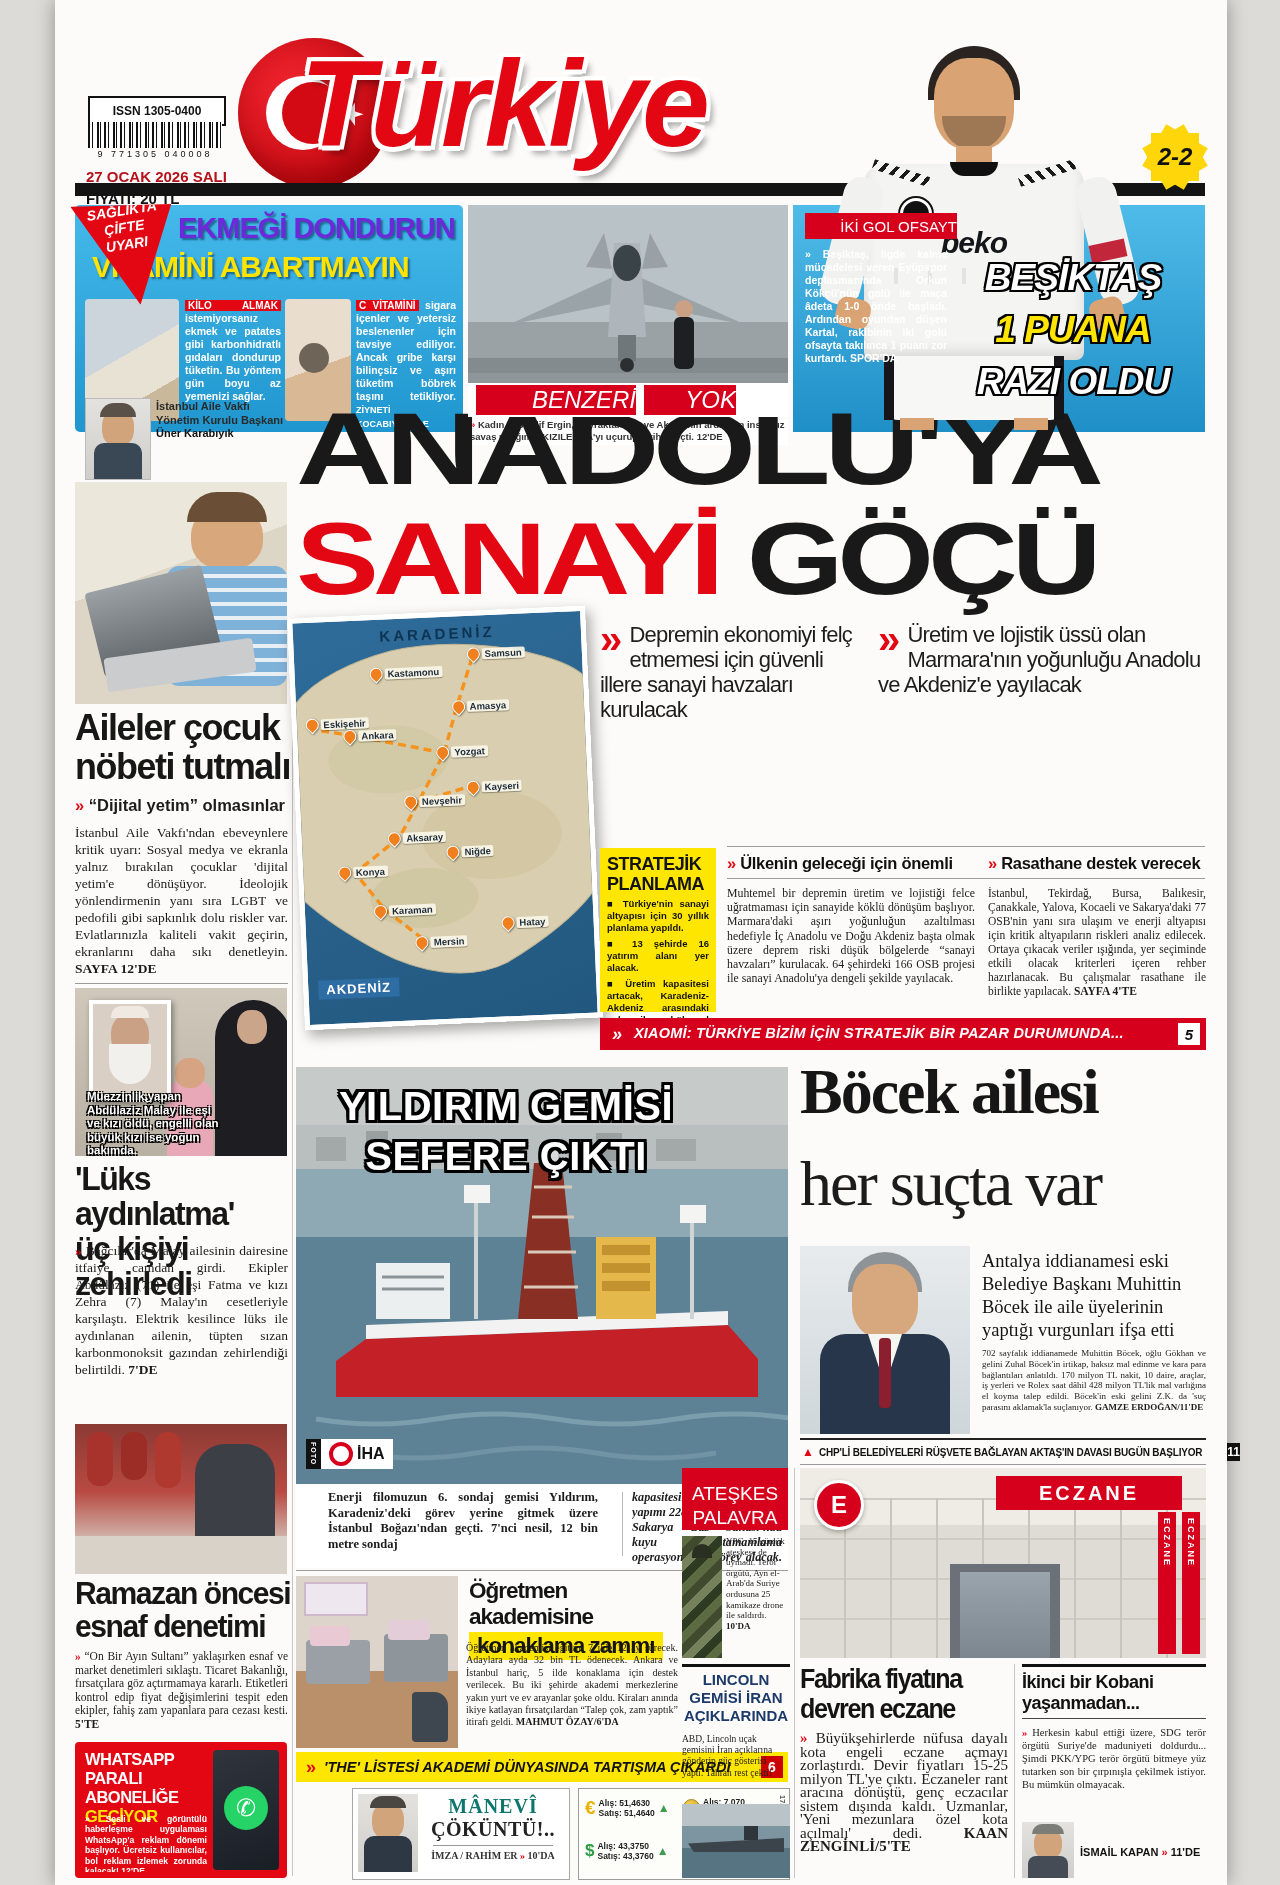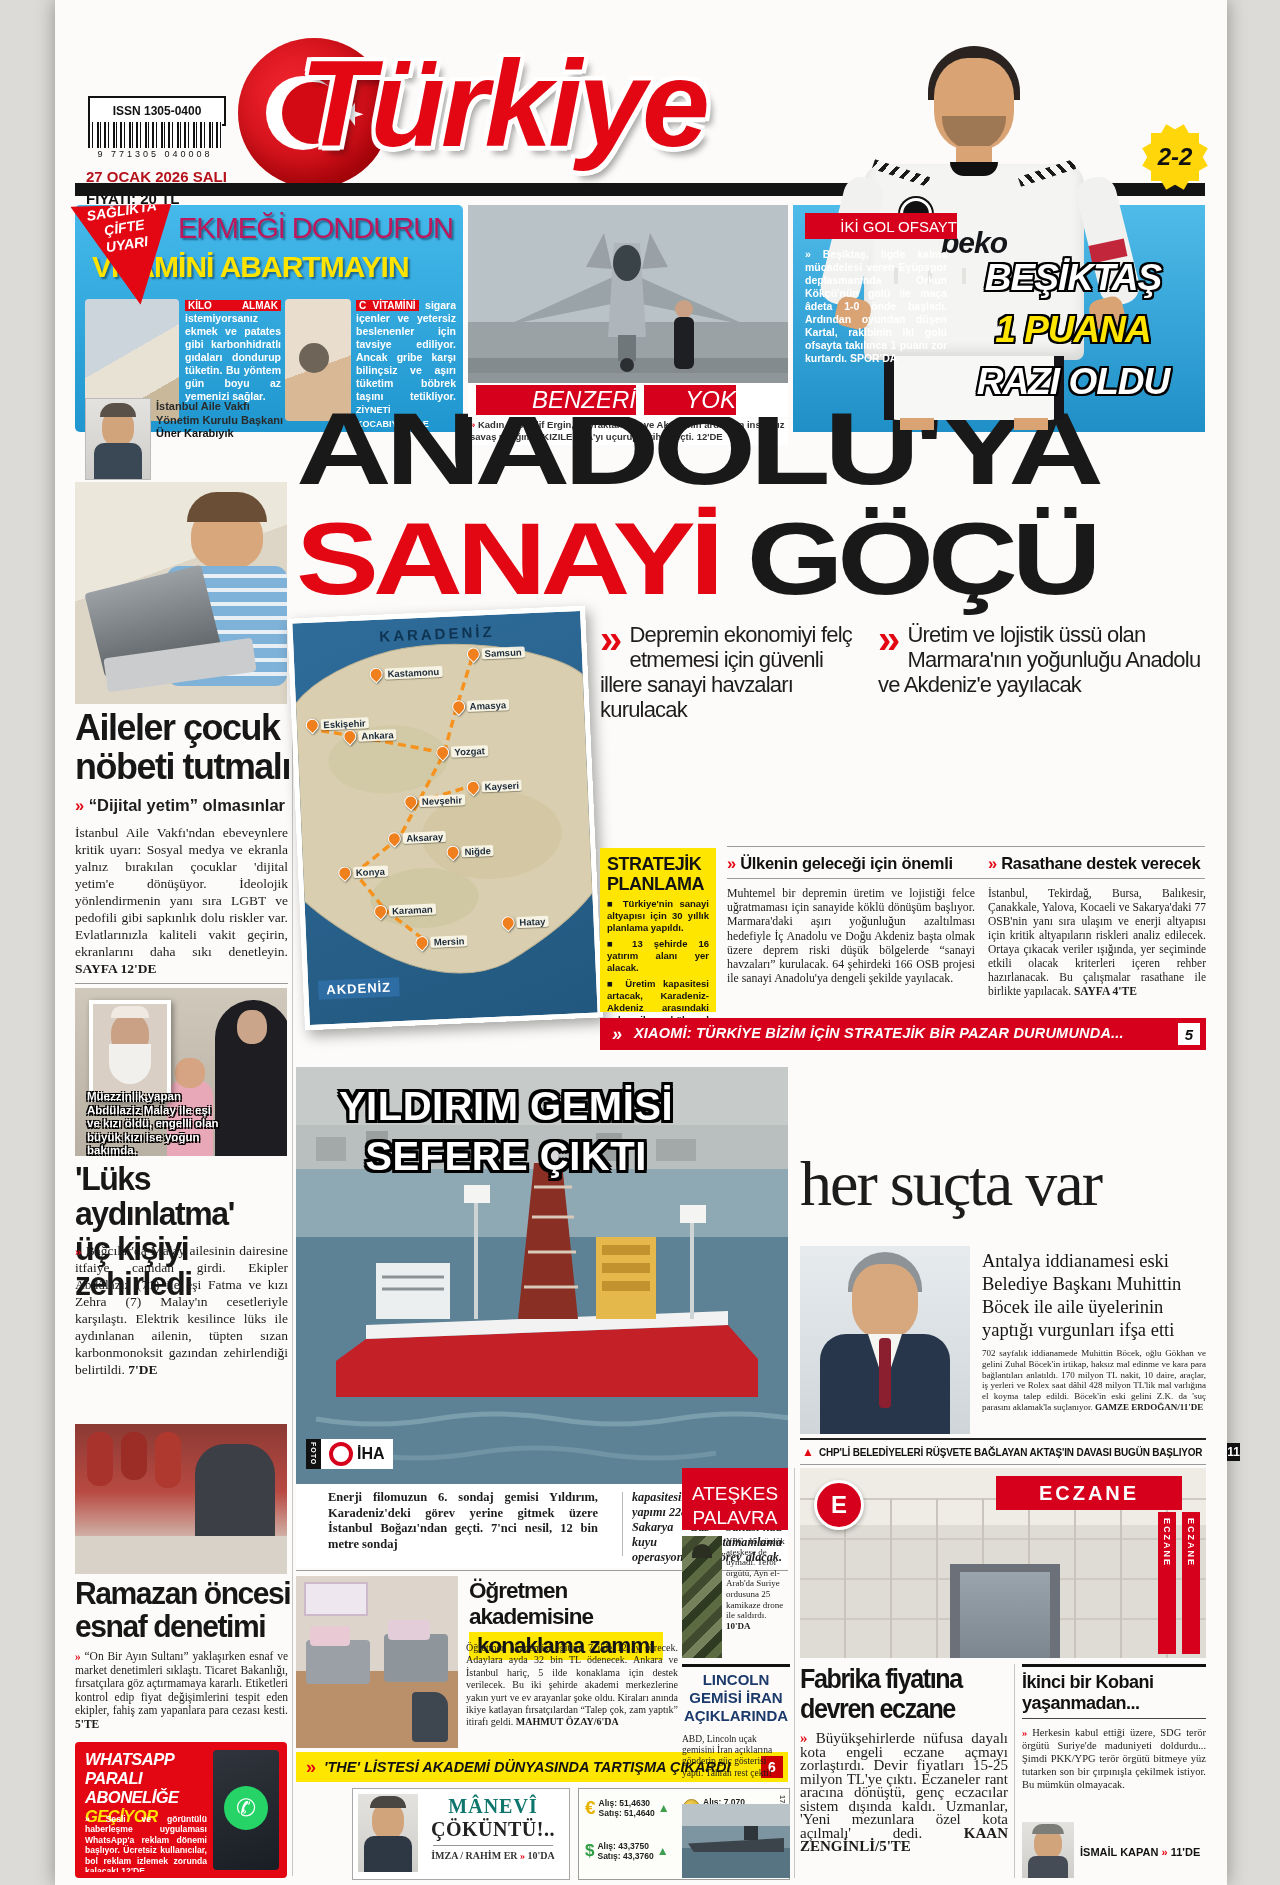--- a/index.html
+++ b/index.html
@@ -25,21 +25,21 @@
   .star-badge{width:58px;height:58px;}
   .star-badge .sq{position:absolute;inset:5px;background:#ffd60a;}
   .star-badge .sq.r30{transform:rotate(30deg);}
   .star-badge .sq.r60{transform:rotate(60deg);}
   .star-badge .txt{position:absolute;inset:0;display:flex;align-items:center;justify-content:center;font-weight:900;font-style:italic;font-size:24px;color:#111;}
   
   .health{background:linear-gradient(180deg,#45b9ea,#1f96cf);border-radius:5px;}
   .warn-tri{background:#e30613;clip-path:polygon(0 2%,100% 14%,54% 100%);transform:rotate(-9deg);color:#fff;font-weight:900;font-style:italic;text-align:center;}
   .chip-red{background:#e30613;color:#fff;font-weight:900;padding:0 3px;font-size:10px;}
   .health-txt{color:#fff;font-weight:bold;font-size:10.5px;line-height:13px;text-align:justify;}
-  .head-white{color:#be185d;font-weight:400;letter-spacing:-1px;text-shadow:2px 2px 2px rgba(0,40,70,.55);}
+  .head-white{color:#6d28d9;font-weight:700;letter-spacing:-1px;text-shadow:2px 2px 2px rgba(0,40,70,.55);}
   .head-yellow{color:#ffe400;font-weight:900;letter-spacing:-1px;text-shadow:2px 2px 2px rgba(0,40,70,.55);}
   
   .jet-photo{background:linear-gradient(180deg,#b9c2c7 0 55%,#9aa2a5 55% 72%,#848b8e 72% 100%);}
   .redbox{background:#d6001c;color:#fff;font-weight:400;font-style:italic;display:flex;align-items:center;justify-content:flex-end;}
   
   .sport-bg{background:linear-gradient(180deg,#4fbbe9,#1f8fc7);}
   .sport-txt{color:#fff;font-weight:bold;font-size:10.5px;line-height:13px;text-align:justify;}
   .sport-h{font-weight:900;font-style:italic;font-size:37px;line-height:52px;color:#fff;letter-spacing:-1px;}
   .sport-h .yellow{color:#ffe400;}
   
@@ -280,21 +280,21 @@
     <div>Ramazan öncesi</div>
     <div>esnaf denetimi</div>
   </div>
   <div class="abs t-serif hidden-ovf" style="left:75px;top:1650px;width:213px;height:88px;font-size:11.5px;line-height:13.5px;">
     <span class="arw">»</span>
     <span>“On Bir Ayın Sultanı” yaklaşırken esnaf ve market denetimleri sıklaştı. Ticaret Bakanlığı, fırsatçılara göz açtırmamaya kararlı. Etiketleri kontrol edip fiyat değişimlerini tespit eden ekipler, fahiş zam yapanlara para cezası kesti.</span>
     <b>5'TE</b>
   </div>
 
   <div class="abs" style="left:75px;top:1742px;width:212px;height:136px;background:#e30613;border-radius:4px;">
-    <div class="abs" style="left:10px;top:8px;width:122px;font-weight:900;font-style:italic;font-size:16.5px;line-height:19px;color:#fff;letter-spacing:-.5px;">
+    <div class="abs" style="left:10px;top:8px;width:122px;font-weight:900;font-size:16.5px;line-height:19px;color:#fff;letter-spacing:-.5px;">
       <div>WHATSAPP PARALI</div>
       <div>ABONELİĞE</div>
       <div style="color:#ffe400;">GEÇİYOR</div>
     </div>
     <div class="abs hidden-ovf" style="left:10px;top:72px;width:122px;height:58px;color:#fff;font-size:8.6px;line-height:10.4px;font-weight:bold;text-align:justify;">
       <span class="arw-w">»</span>
       <span>Sesli ve görüntülü haberleşme uygulaması WhatsApp'a reklam dönemi başlıyor. Ücretsiz kullanıcılar, bol reklam izlemek zorunda kalacak!</span>
       <b>12'DE</b>
     </div>
     <div class="abs wp-photo ph" style="left:138px;top:8px;width:66px;height:120px;border-radius:4px;">
@@ -460,20 +460,21 @@
   </div>
   <div class="abs" style="left:296px;top:1484px;width:492px;height:84px;background:#fff;">
     <div class="abs t-serif hidden-ovf" style="left:32px;top:6px;width:270px;height:72px;font-size:12.5px;line-height:15.5px;font-weight:bold;">Enerji filomuzun 6. sondaj gemisi Yıldırım, Karadeniz'deki görev yerine gitmek üzere İstanbul Boğazı'ndan geçti. 7'nci nesil, 12 bin metre sondaj</div>
     <div class="abs" style="left:326px;top:8px;width:1px;height:64px;background:#b9b9b9;"></div>
     <div class="abs t-serif hidden-ovf" style="left:336px;top:6px;width:150px;height:76px;font-size:12.2px;line-height:15px;font-style:italic;font-weight:bold;">
       <span>kapasitesine sahip, G. Kore yapımı 228 metrelik dev gemi, Sakarya Gaz Sahası'nda kuyu tamamlama operasyonunda görev alacak.</span>
       <b>12'DE</b>
     </div>
   </div>
 
+  <div class="abs" style="left:800px;top:1060px;width:406px;font-family:'Liberation Serif',serif;font-weight:bold;font-size:64px;line-height:1;letter-spacing:-2px;color:#161616;white-space:nowrap;">Böcek ailesi</div>
   <div class="abs" style="left:800px;top:1152px;width:406px;font-family:'Liberation Serif',serif;font-size:64px;line-height:1;letter-spacing:-2px;color:#1c1c1c;white-space:nowrap;">her suçta var</div>
   <div class="abs ph" style="left:800px;top:1246px;width:170px;height:188px;background:linear-gradient(180deg,#e7ebee,#cfd6da);">
     <div class="abs" style="left:48px;top:6px;width:74px;height:40px;background:#8d9397;border-radius:38px 38px 0 0;"></div>
     <div class="abs" style="left:52px;top:18px;width:66px;height:74px;background:#d7a77e;border-radius:42%;"></div>
     <div class="abs" style="left:20px;top:88px;width:130px;height:100px;background:#27364a;border-radius:26px 26px 0 0;"></div>
     <div class="abs" style="left:68px;top:88px;width:34px;height:52px;background:#f5f5f2;clip-path:polygon(0 0,100% 0,50% 100%);"></div>
     <div class="abs" style="left:79px;top:92px;width:12px;height:70px;background:#8c1f2f;border-radius:4px;"></div>
   </div>
   <div class="abs t-serif" style="left:982px;top:1250px;width:224px;height:94px;font-size:18.5px;line-height:23px;text-align:left;color:#141414;">Antalya iddianamesi eski Belediye Başkanı Muhittin Böcek ile aile üyelerinin yaptığı vurgunları ifşa etti</div>
   <div class="abs t-serif hidden-ovf" style="left:982px;top:1348px;width:224px;height:86px;font-size:9px;line-height:10.8px;">

